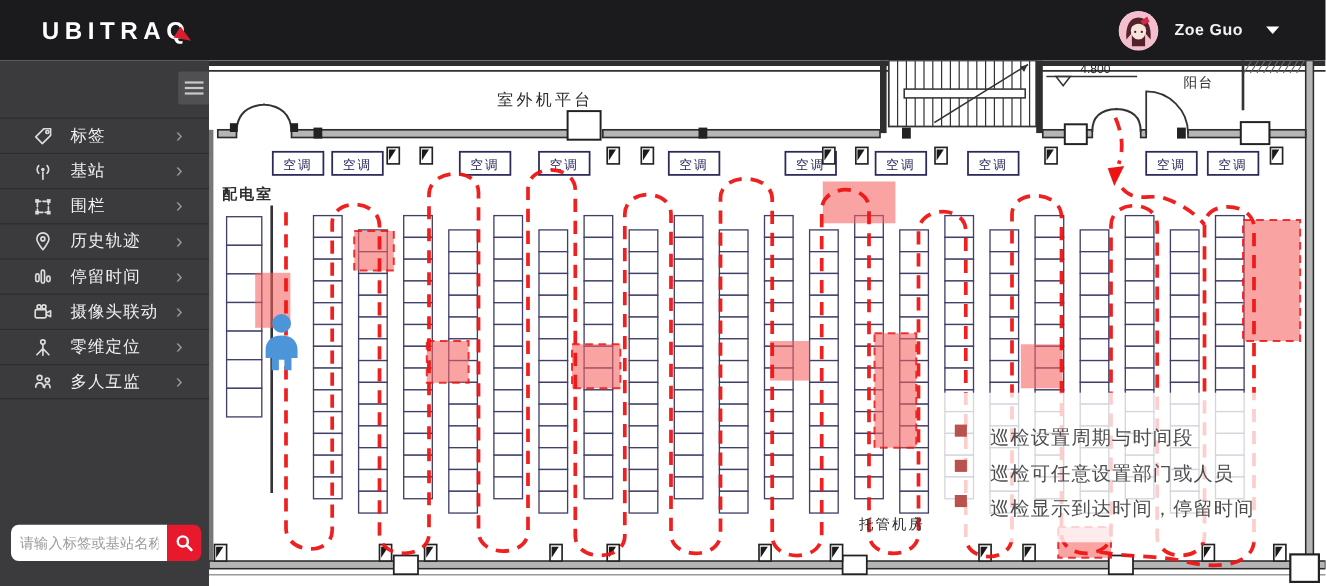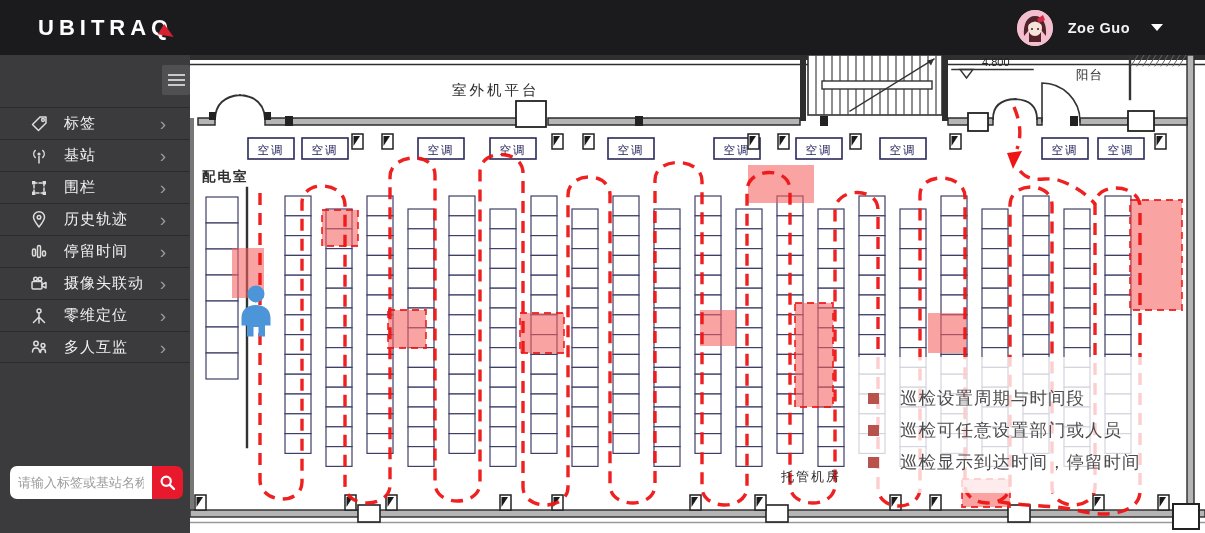--- a/index.html
+++ b/index.html
@@ -33,37 +33,37 @@
   .menu { position:absolute; top:52px; left:0; width:100%; }
   .menu-item { height:32px; display:flex; align-items:center;
     border-top:1px solid #2c2c2e; cursor:pointer; color:#f0f0f0; }
   .menu-item:last-child { border-bottom:1px solid #2c2c2e; }
   .mi-icon { width:20px; height:20px; margin-left:29px; flex:none; }
   .mi-icon svg { width:20px; height:20px; stroke:#dcdcdc; fill:none;
     stroke-width:1.5; stroke-linecap:round; stroke-linejoin:round; }
   .mi-label { font-size:15px; margin-left:15px; letter-spacing:1px; }
   .mi-chevron { margin-left:auto; margin-right:24px; color:#9a9a9a;
     font-size:19px; line-height:1; }
-  .searchbox { position:absolute; left:10px; top:411px; width:173px; height:33px;
+  .searchbox { position:absolute; left:10px; top:422px; width:173px; height:33px;
     display:flex; }
   .searchbox input { flex:1; min-width:0; border:none; outline:none;
     border-radius:7px 0 0 7px; padding:0 8px; font-size:13px; color:#555;
     font-family:"Liberation Sans","DejaVu Sans",sans-serif; }
   .searchbox input::placeholder { color:#9b9b9b; }
   .search-btn { width:31px; border:none; border-radius:0 7px 7px 0;
     background:#e8182d; display:flex; align-items:center; justify-content:center;
     cursor:pointer; }
 
   
   .main { position:absolute; left:190px; top:55px; width:922px; height:478px;
     background:#fff; }
   .main svg.plan { position:absolute; left:0; top:0; }
   .plan text { font-family:"Liberation Sans","DejaVu Sans",sans-serif; }
   .annotations { position:absolute; left:678px; top:331px; z-index:6; }
-  .ann-row { display:flex; align-items:center; margin-bottom:8px; }
+  .ann-row { display:flex; align-items:flex-start; margin-bottom:8px; }
   .ann-bullet { width:11px; height:11px; background:#b7524d; margin-right:21px; flex:none; }
   .ann-text { font-size:17.5px; color:#4d4d4d; letter-spacing:1px; white-space:nowrap; }
 </style>
 </head>
 <body>
 
 <div class="topbar">
   <div class="logo">
     <span class="logo-text">UBITRAQ</span>
     <span class="logo-arrow"></span>

